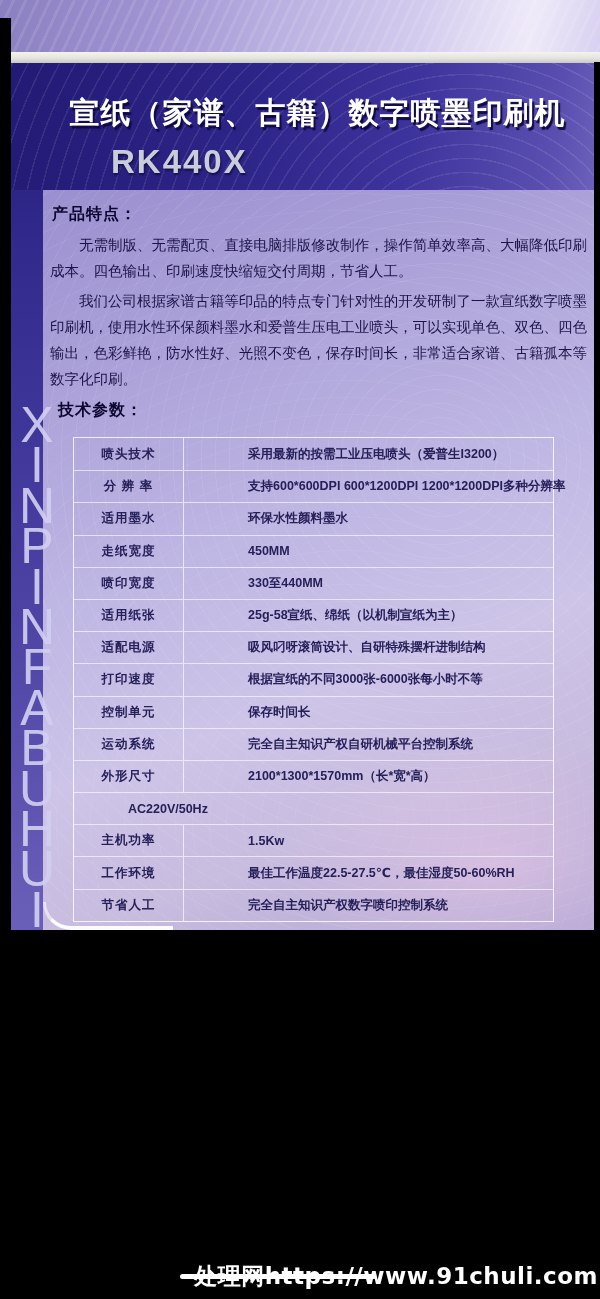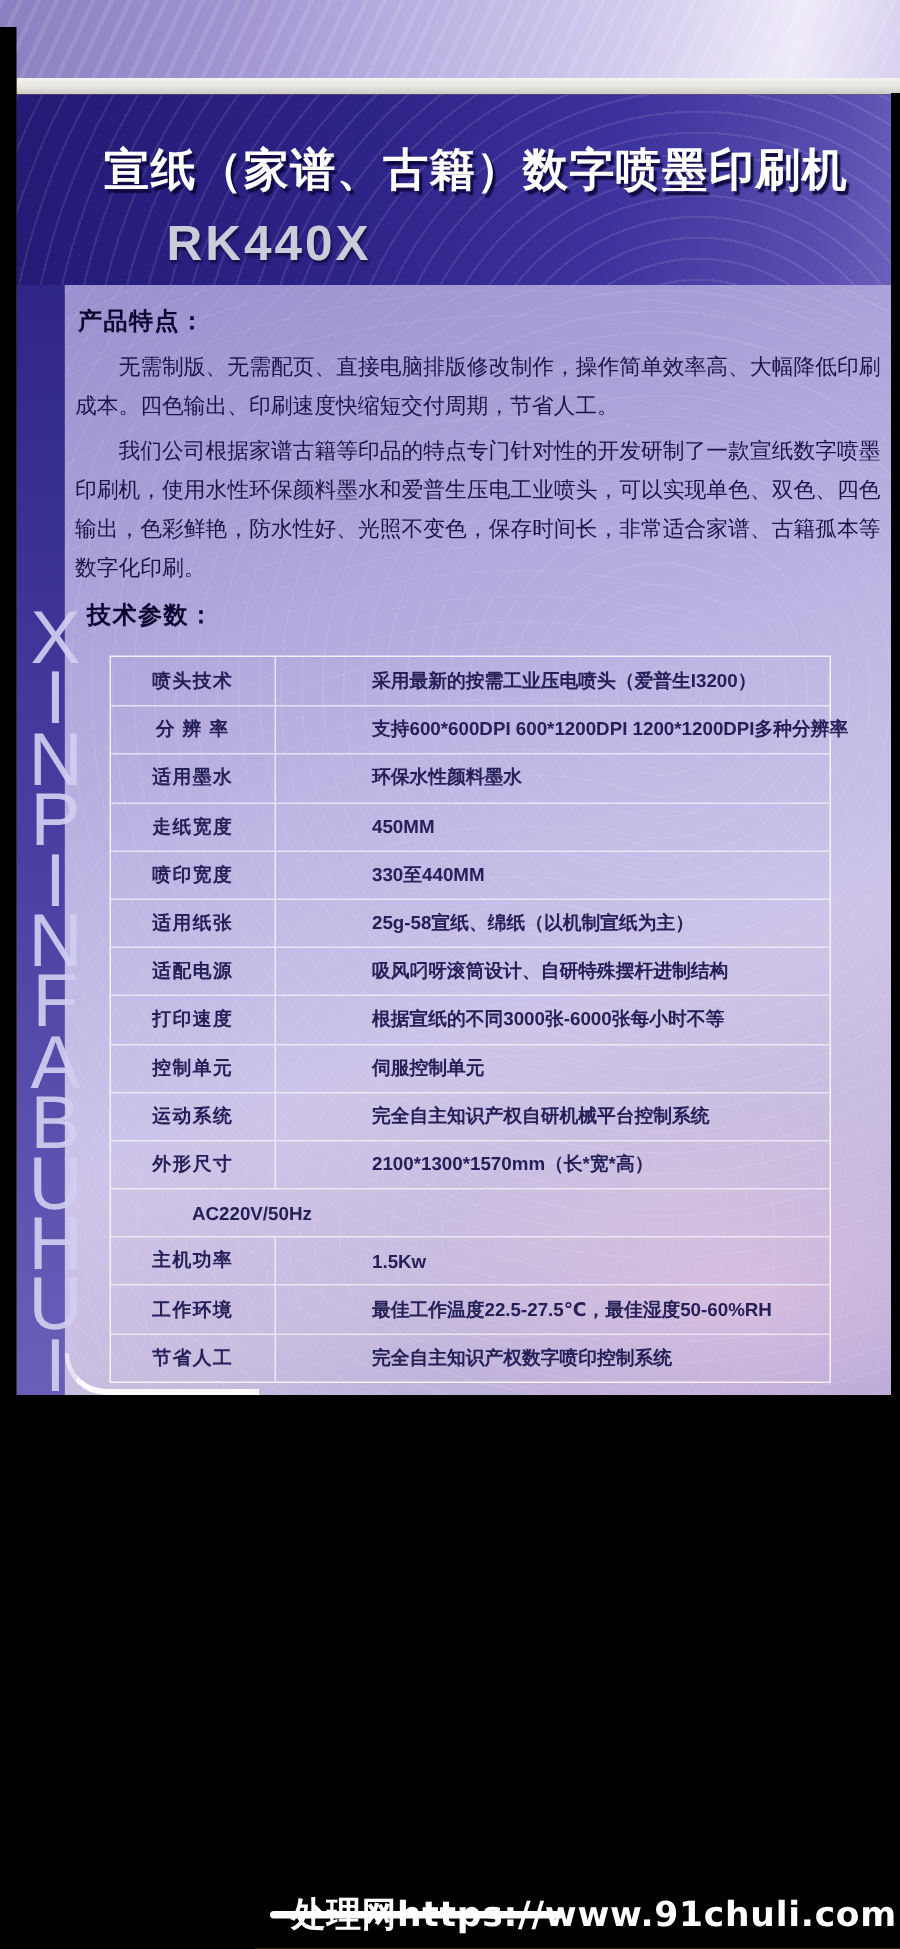--- a/index.html
+++ b/index.html
@@ -133,21 +133,21 @@
       <div class="spec-row">
         <div class="spec-label">适配电源</div>
         <div class="spec-value">吸风叼呀滚筒设计、自研特殊摆杆进制结构</div>
       </div>
       <div class="spec-row">
         <div class="spec-label">打印速度</div>
         <div class="spec-value">根据宣纸的不同3000张-6000张每小时不等</div>
       </div>
       <div class="spec-row">
         <div class="spec-label">控制单元</div>
-        <div class="spec-value">伺服控制单元</div>
+        <div class="spec-value">保存时间长</div>
       </div>
       <div class="spec-row">
         <div class="spec-label">运动系统</div>
         <div class="spec-value">完全自主知识产权自研机械平台控制系统</div>
       </div>
       <div class="spec-row">
         <div class="spec-label">外形尺寸</div>
         <div class="spec-value">2100*1300*1570mm（长*宽*高）</div>
       </div>
       <div class="spec-row">

